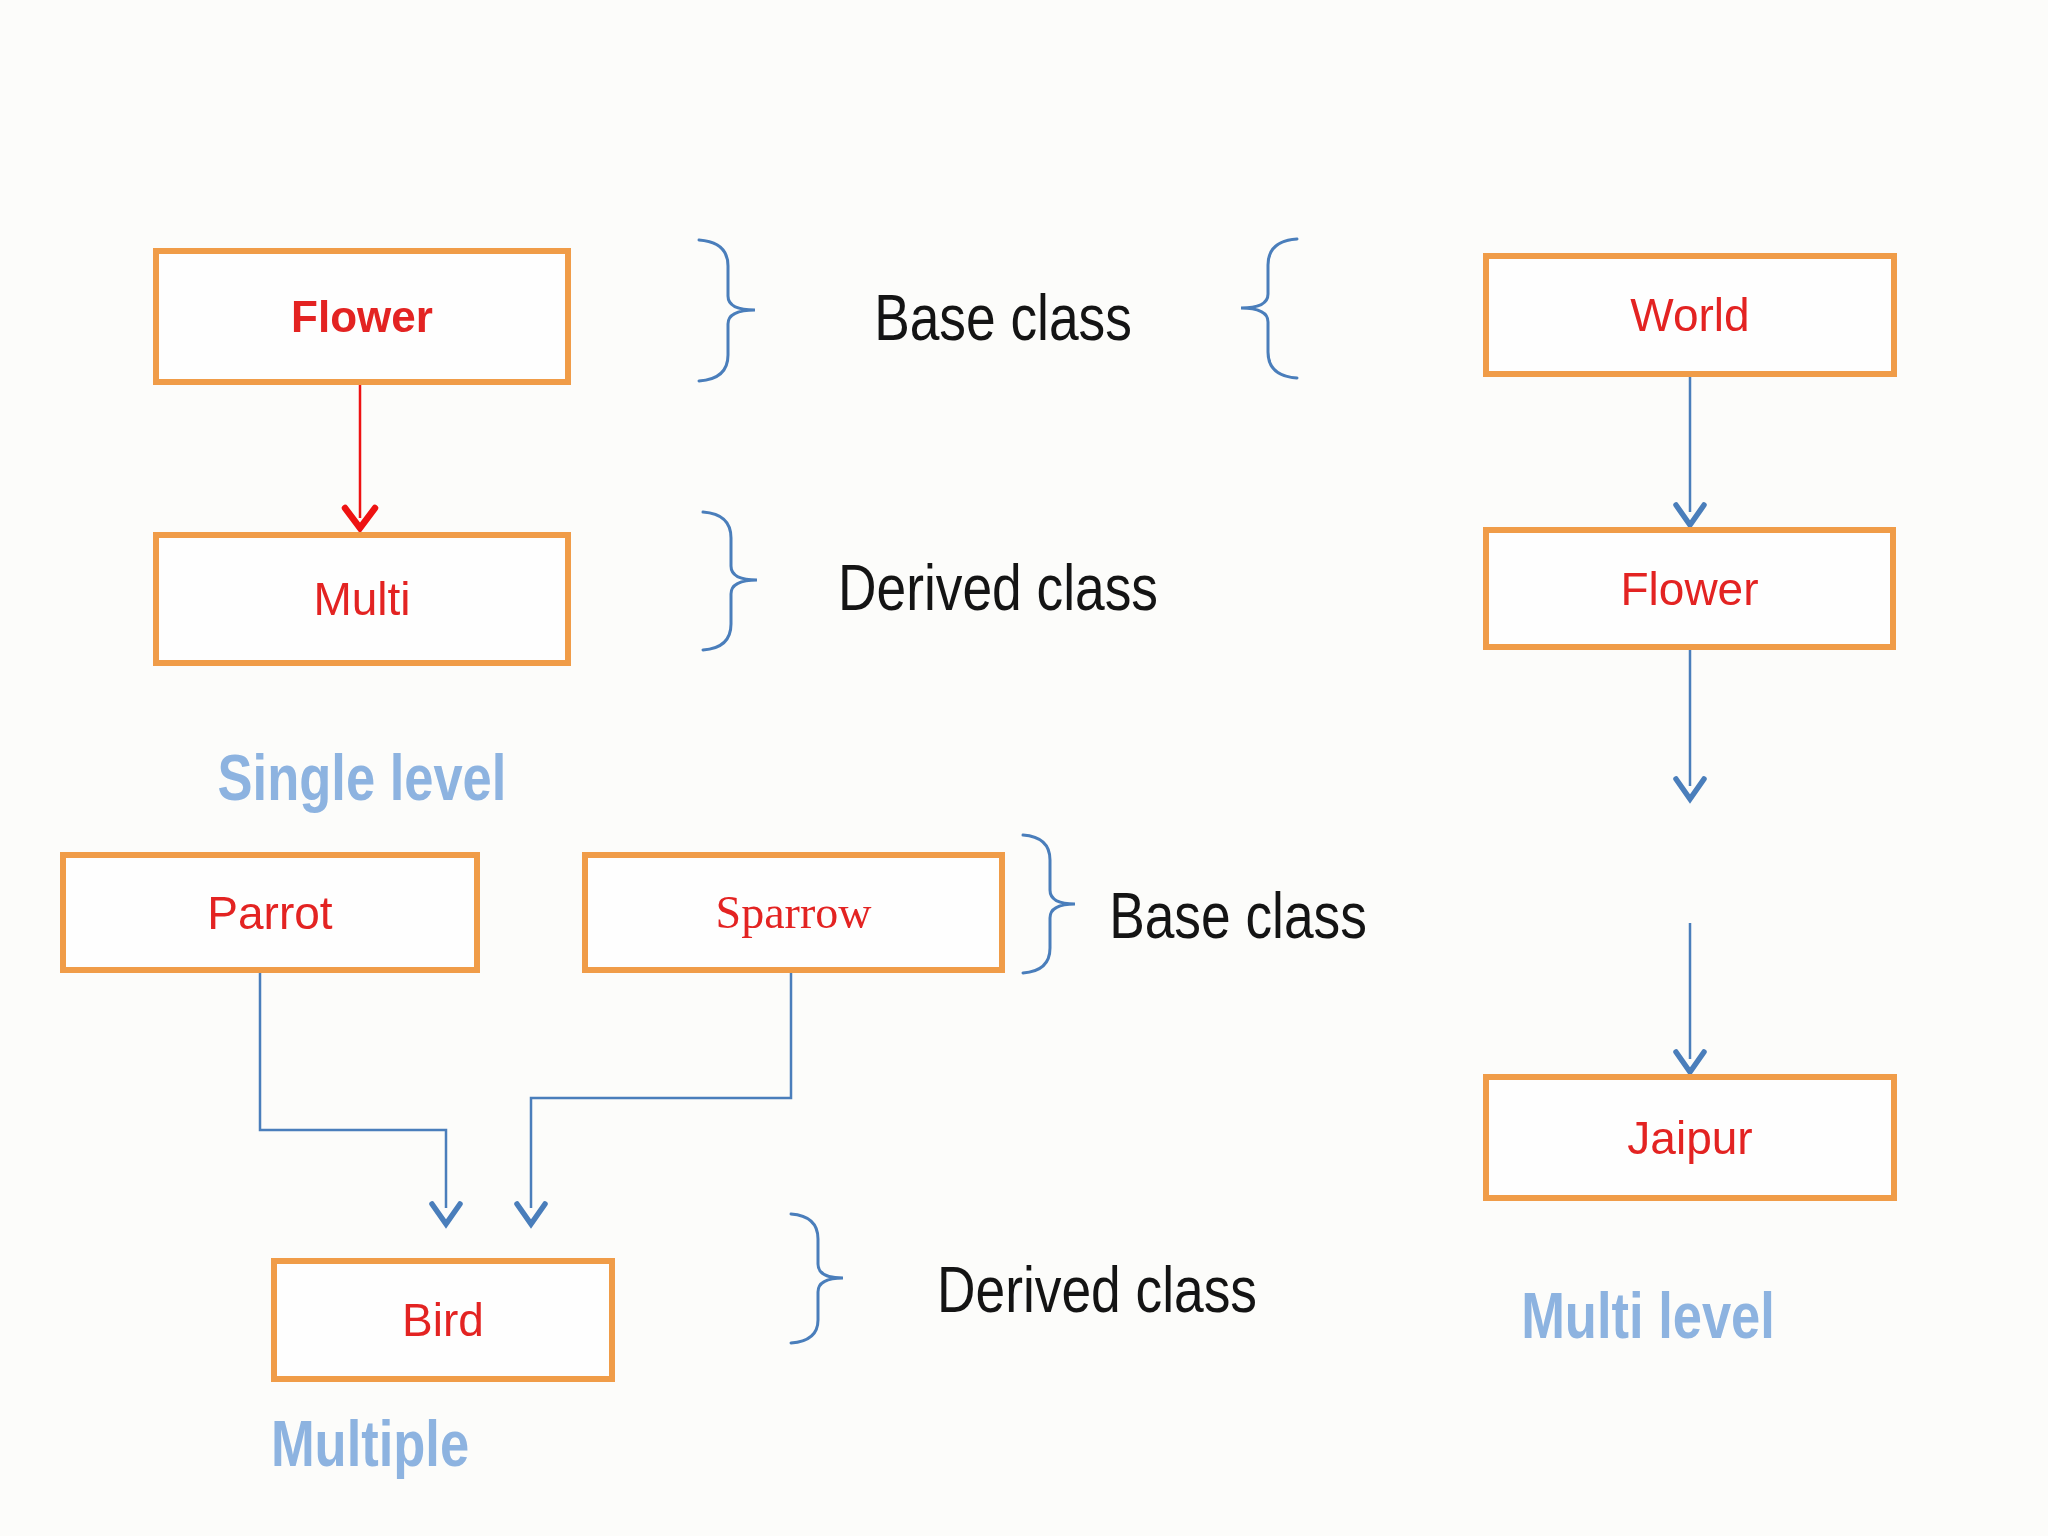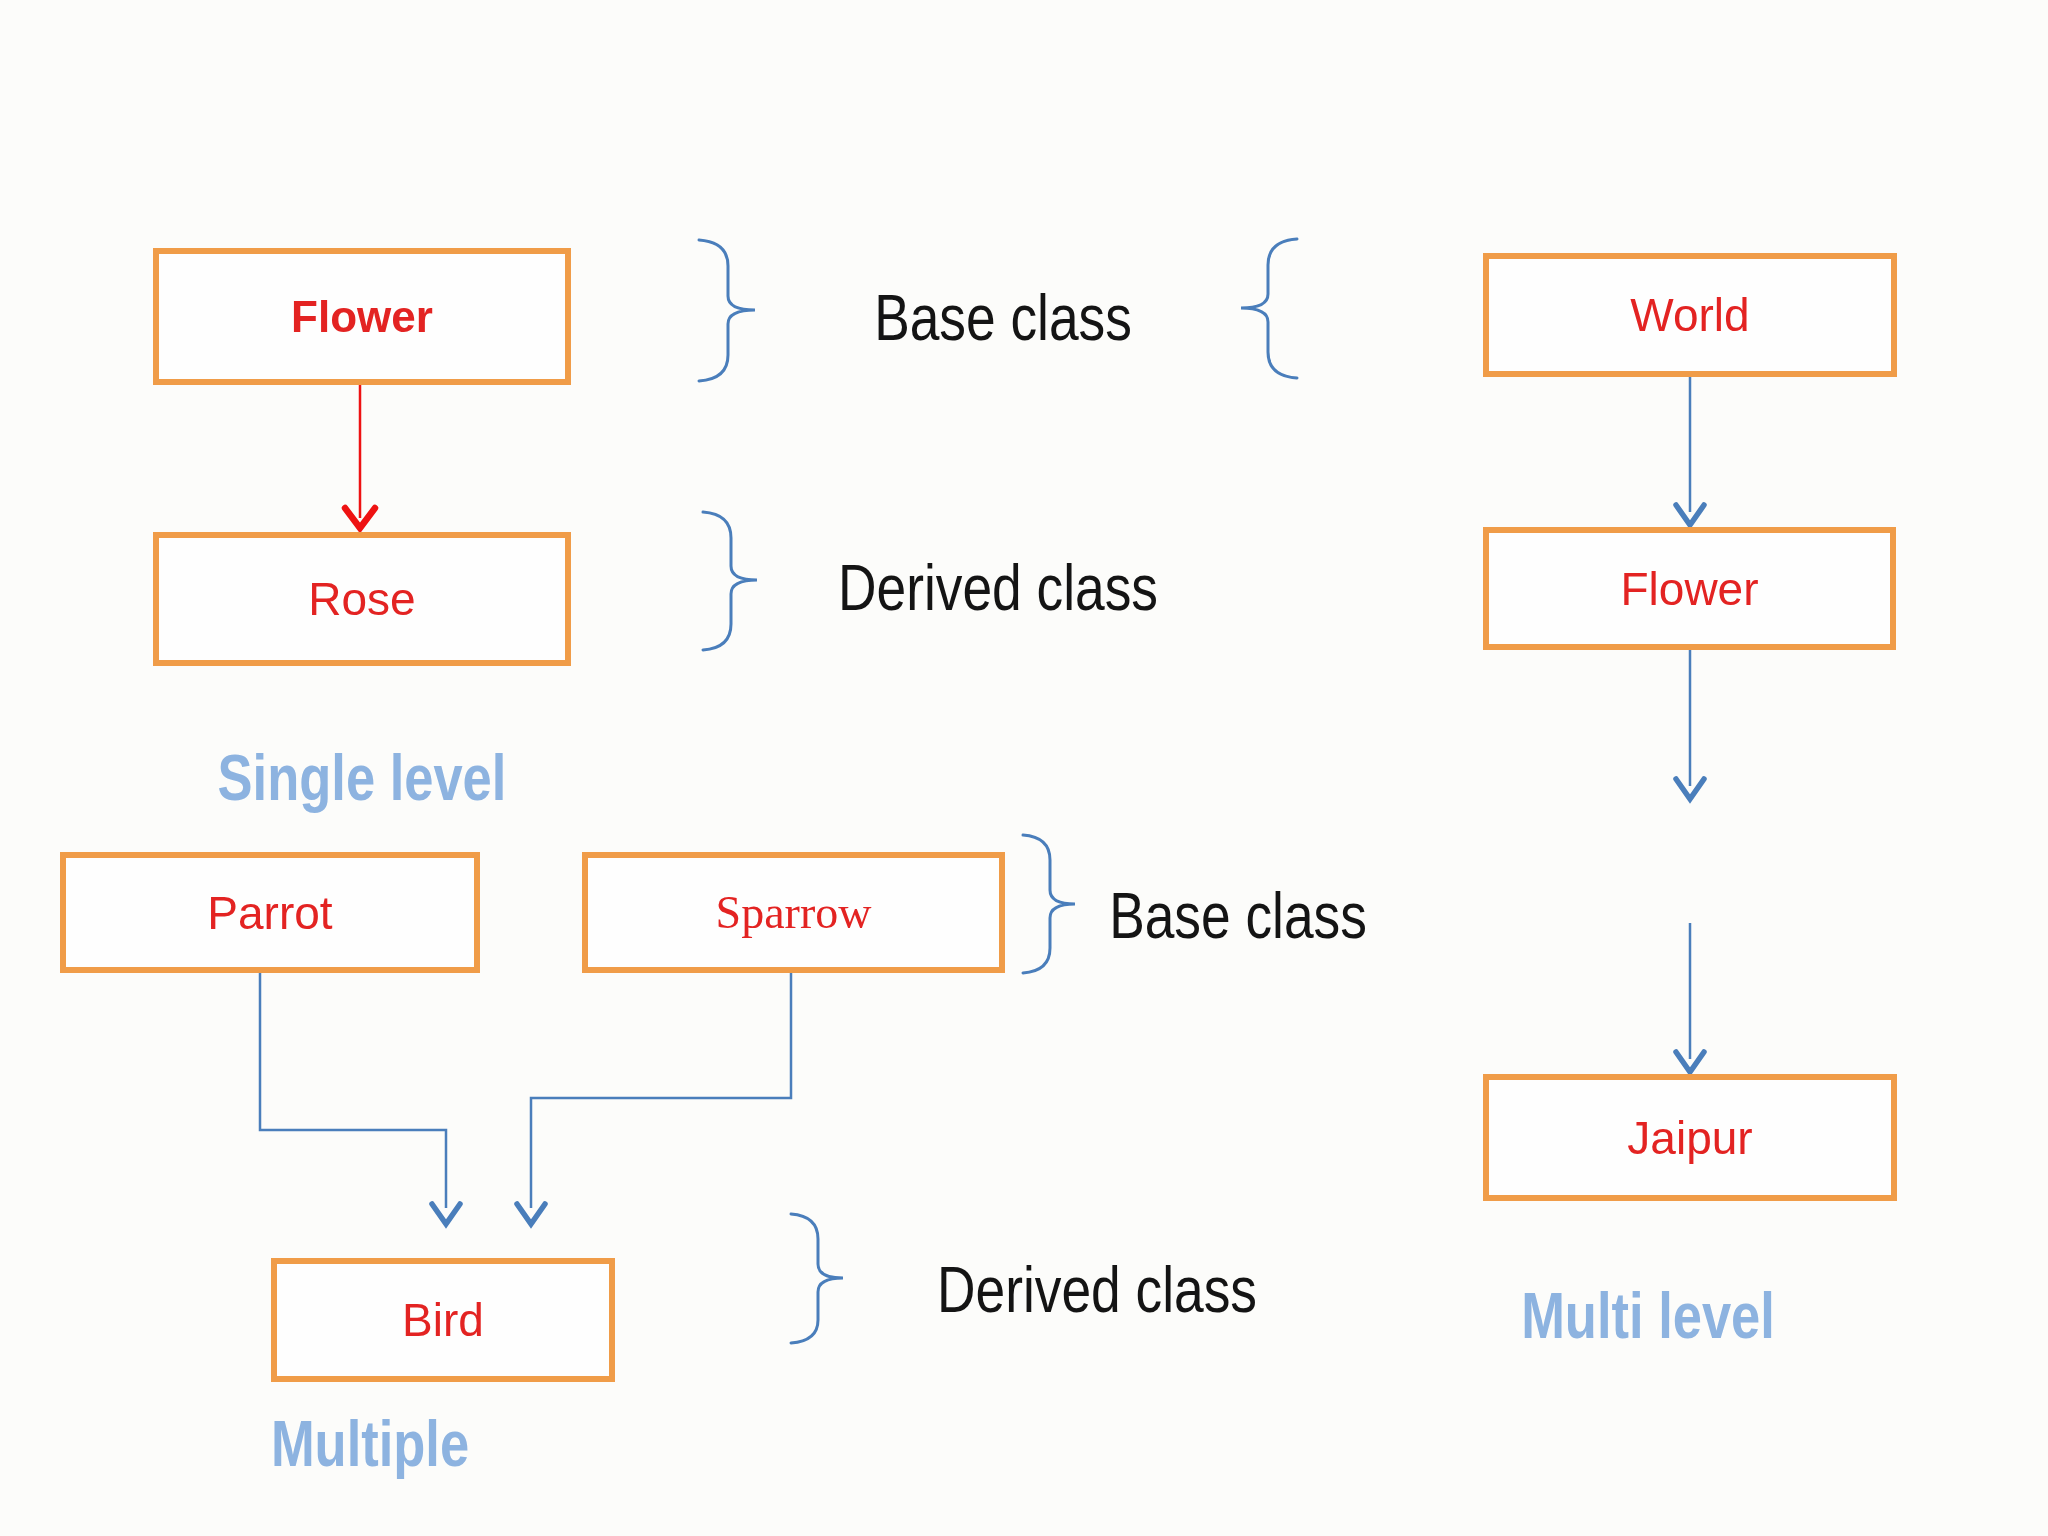--- a/index.html
+++ b/index.html
@@ -130,21 +130,21 @@
     <g>
       <line class="blue-line" x1="1690" y1="923" x2="1690" y2="1059"></line>
       <polyline class="blue-chevron" points="1676,1052 1690,1072 1704,1052"></polyline>
     </g>
   </svg>
 
   <div class="obox bold" style="left:153px; top:248px; width:418px; height:137px;">
     <span class="lbl">Flower</span>
   </div>
   <div class="obox" style="left:153px; top:532px; width:418px; height:134px;">
-    <span class="lbl">Rose</span>
+    <span class="lbl">Multi</span>
   </div>
 
   <div class="obox" style="left:60px; top:852px; width:420px; height:121px;">
     <span class="lbl">Parrot</span>
   </div>
   <div class="obox" style="left:582px; top:852px; width:423px; height:121px;font-family:Liberation Serif, serif;">
     <span class="lbl">Sparrow</span>
   </div>
   <div class="obox" style="left:271px; top:1226px; width:344px; height:124px;margin-top:32px;">
     <span class="lbl">Bird</span>

